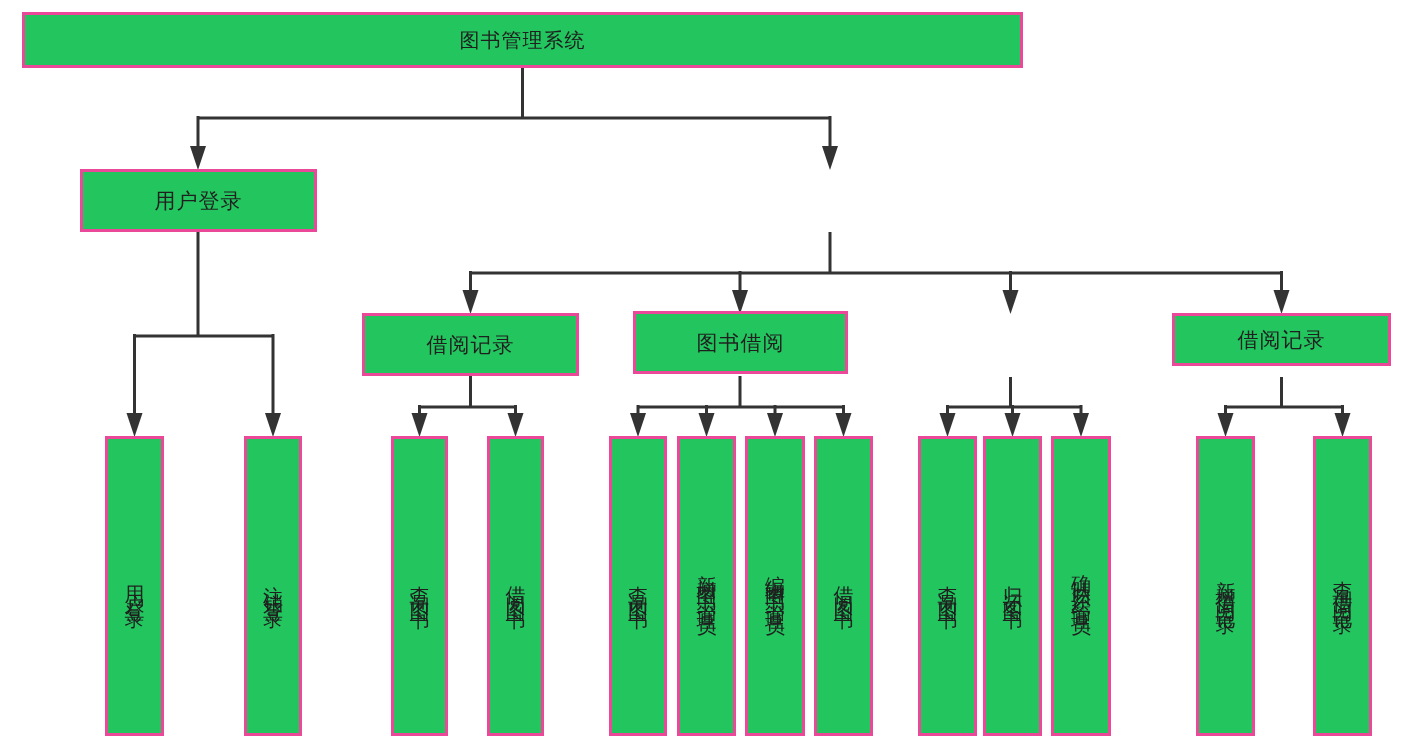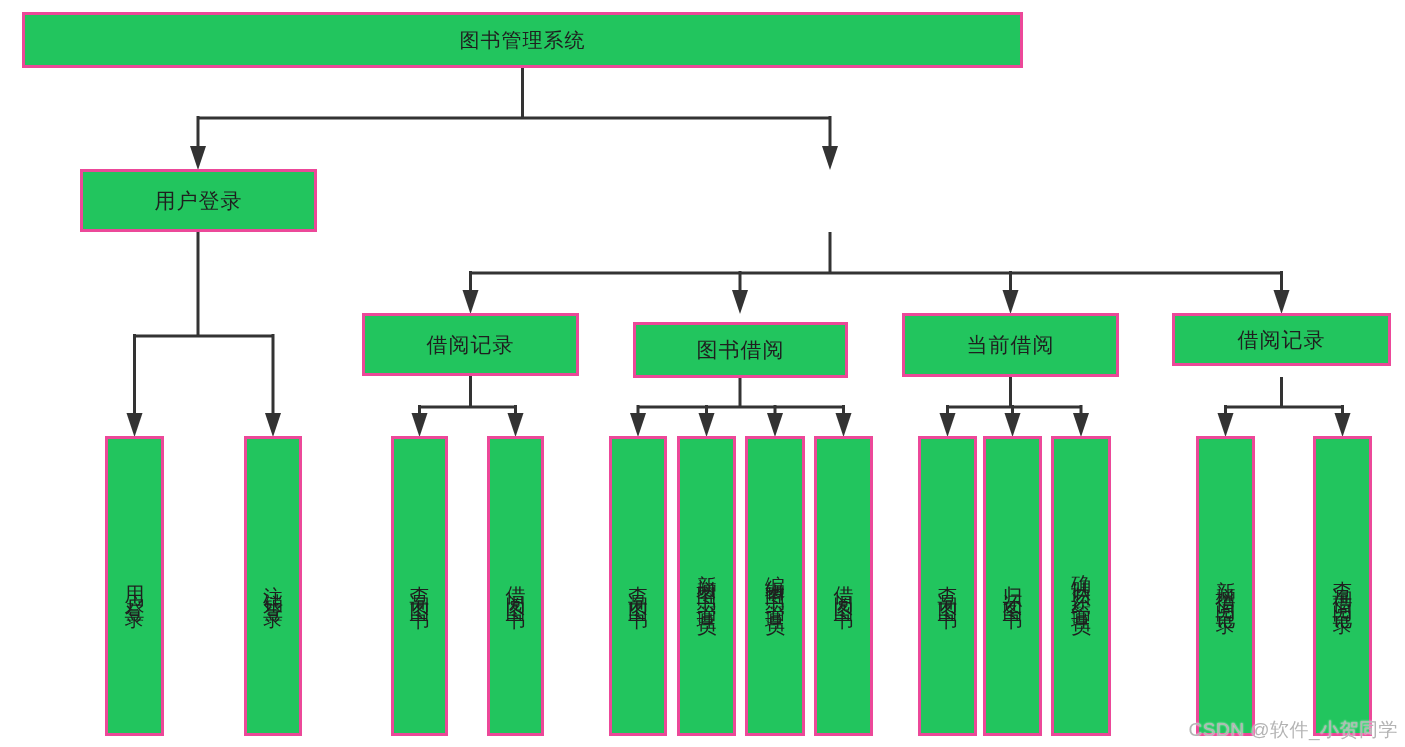--- a/index.html
+++ b/index.html
@@ -113,37 +113,35 @@
       <path d="M1217.5 413 L1233.5 413 L1225.5 437 Z"></path>
       <path d="M1334.5 413 L1350.5 413 L1342.5 437 Z"></path>
     </g>
   </svg>
 
   <div class="box" style="left:22px;top:12px;width:1001px;height:56px;font-size:20px;">图书管理系统</div>
 
   <div class="box" style="left:80px;top:169px;width:237px;height:63px;">用户登录</div>
 
   <div class="box" style="left:362px;top:313px;width:217px;height:63px;">借阅记录</div>
-  <div class="box" style="left:633px;top:322px;width:215px;height:56px;">图书借阅</div>
-  <div class="box" style="left:902px;top:313px;width:217px;height:64px;">当前借阅</div>
+  <div class="box" style="left:633px;top:311px;width:215px;height:63px;">图书借阅</div>
   <div class="box" style="left:1172px;top:313px;width:219px;height:53px;">借阅记录</div>
 
   <div class="box leaf" style="left:105px;top:436px;width:59px;height:300px;">用户登录</div>
   <div class="box leaf" style="left:244px;top:436px;width:58px;height:300px;">注销登录</div>
 
   <div class="box leaf" style="left:391px;top:436px;width:57px;height:300px;">查询图书</div>
   <div class="box leaf" style="left:487px;top:436px;width:57px;height:300px;">借阅图书</div>
 
   <div class="box leaf" style="left:609px;top:436px;width:58px;height:300px;">查询图书</div>
   <div class="box leaf" style="left:677px;top:436px;width:59px;height:300px;letter-spacing:6px;">新增图书（管理员）</div>
   <div class="box leaf" style="left:745px;top:436px;width:60px;height:300px;letter-spacing:6px;">编辑图书（管理员）</div>
   <div class="box leaf" style="left:814px;top:436px;width:59px;height:300px;">借阅图书</div>
 
   <div class="box leaf" style="left:918px;top:436px;width:59px;height:300px;">查询图书</div>
   <div class="box leaf" style="left:983px;top:436px;width:59px;height:300px;">归还图书</div>
   <div class="box leaf" style="left:1051px;top:436px;width:60px;height:300px;letter-spacing:6px;">确认归还（管理员）</div>
 
   <div class="box leaf" style="left:1196px;top:436px;width:59px;height:300px;letter-spacing:7px;">新增借阅记录</div>
   <div class="box leaf" style="left:1313px;top:436px;width:59px;height:300px;letter-spacing:7px;">查询借阅记录</div>
 
-  <div class="watermark">CSDN @软件_小贺同学</div>
 
 </div>
 
 </body></html>

